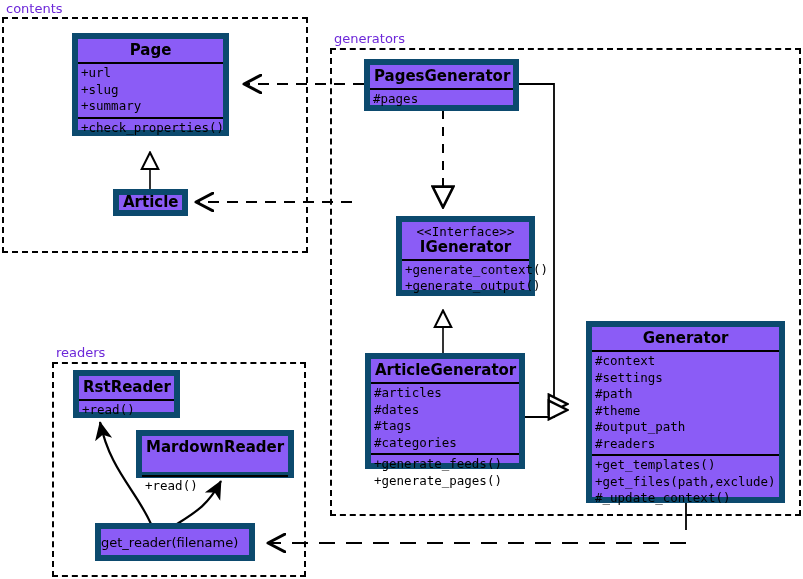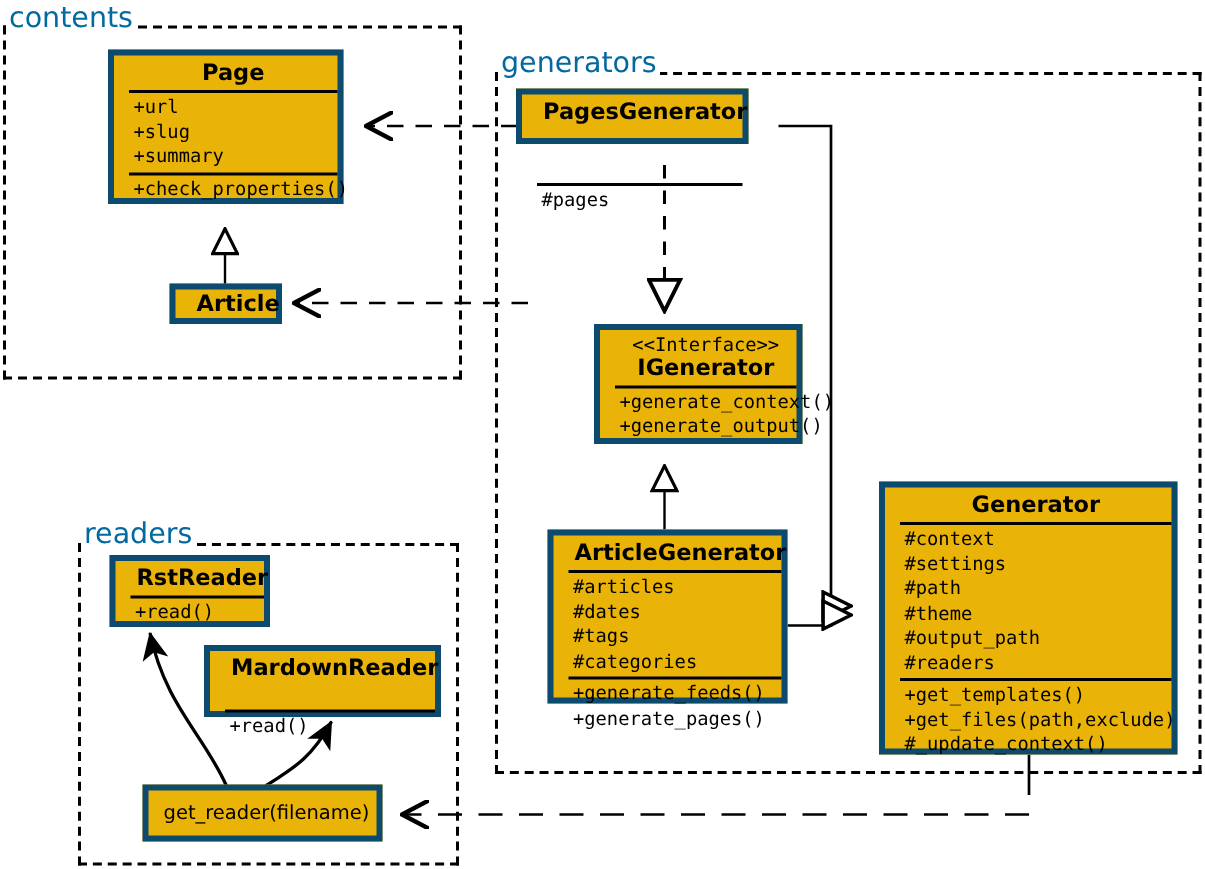--- a/index.html
+++ b/index.html
@@ -29,35 +29,34 @@
     border: 2px solid #000;
     box-sizing: border-box;
     background: transparent;
   }
   .pkg.contents  { border-style: dashed; }
   .pkg.generators{ border-style: dashed; }
   .pkg.readers   { border-style: dashed; }
   .pkg-label {
     position: absolute;
     font-family: "DejaVu Sans", sans-serif;
-    font-size: 19px;
-    color: #0369a1;
+    font-size: 13px;
+    color: #6d28d9;
     white-space: nowrap;
     background: #fff;
     padding: 0 2px;
   }
   
   .cls {
     position: absolute;
-    border: 4px solid #0c4a6e;
-    background: #eab308;
+    border: 6px solid #0c4a6e;
+    background: #8b5cf6;
     box-sizing: border-box;
     display: flex;
     flex-direction: column;
-    padding-left: 10px;
   }
   .cls .title {
     font-family: "DejaVu Sans", sans-serif;
     font-weight: bold;
     font-size: 15px;
     text-align: center;
     color: #000;
     padding: 3px 4px 4px 4px;
     line-height: 1.08;
     white-space: nowrap;
@@ -173,21 +172,21 @@
     </div>
     <div class="compartment">
       <div class="member">+check_properties()</div>
     </div>
   </div>
 
   <div class="cls plain" style="left:113px; top:189px; width:75px; height:27px;">
     <div class="title" style="padding:2px 4px;">Article</div>
   </div>
 
-  <div class="cls" style="left:344px; top:59px; width:155px; height:37px;gap:36px;">
+  <div class="cls" style="left:364px; top:59px; width:155px; height:52px;">
     <div class="title">PagesGenerator</div>
     <div class="compartment">
       <div class="member">#pages</div>
     </div>
   </div>
 
   <div class="cls" style="left:365px; top:216px; width:139px; height:80px;margin-left:31px;">
     <div>
       <div class="stereo">&lt;&lt;Interface&gt;&gt;</div>
       <div class="title" style="padding-top:0;">IGenerator</div>

